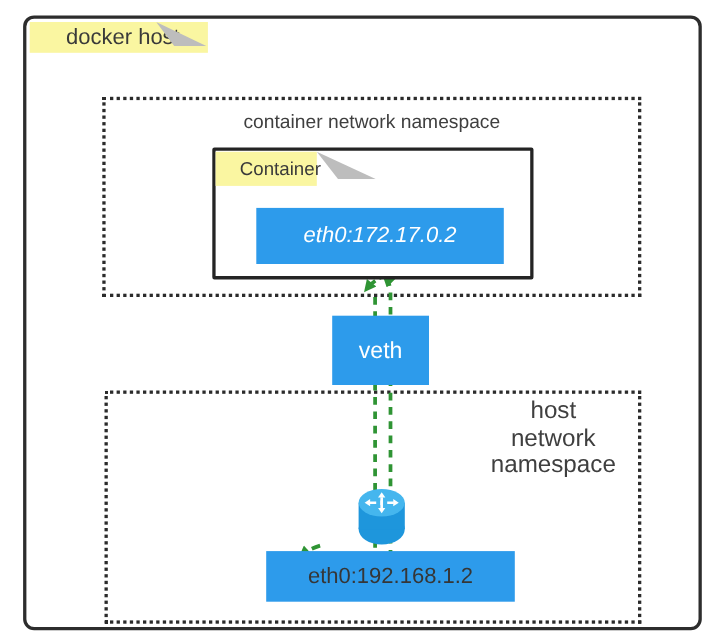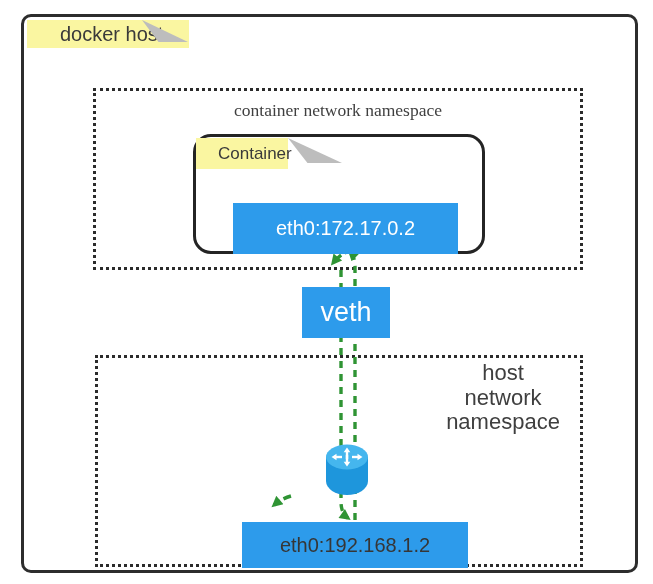--- a/index.html
+++ b/index.html
@@ -21,51 +21,51 @@
   .tag .tag-text { display:block; white-space:nowrap; }
   .fold {
     position:absolute; background:#bdbdbd;
     clip-path:polygon(0 0, 100% 100%, 36% 100%);
   }
   .tag-dockerhost { left:27px; top:20px; width:162px; height:28px; }
   .tag-dockerhost .tag-text { padding-left:33px; line-height:29px; font-size:20px; color:#3a3a3a; }
   .fold-dockerhost { left:142px; top:20px; width:46px; height:22px; }
 
   
-  .dotted-box { position:absolute; border:3px dotted #2b2b2b; background:transparent;font-family:Liberation Serif, serif; }
+  .dotted-box { position:absolute; border:3px dotted #2b2b2b; background:transparent; }
   .ns-container { left:93px; top:88px; width:490px; height:182px; }
   .ns-host { left:95px; top:355px; width:488px; height:212px; }
 
   .ns-title {
     position:absolute; left:0; right:0; top:9px; text-align:center;
     font-size:17.5px; color:#3f3f3f;
   }
   .ns-title-host {
     position:absolute; left:430px; top:361px; width:146px; text-align:center;
     font-size:22px; line-height:24.5px; color:#3f3f3f; white-space:pre-line;
   }
 
   
   .container-box {
     position:absolute; left:193px; top:134px; width:292px; height:120px;
-    border:3px solid #242424; border-radius:18px; background:#ffffff; z-index:10;
+    border:3px solid #242424; border-radius:2px; background:#ffffff; z-index:10;
   }
   .tag-container { left:0; top:1px; width:92px; height:31px; }
   .tag-container .tag-text { padding-left:22px; line-height:31px; font-size:17px; color:#3a3a3a; }
   .fold-container { left:92px; top:1px; width:54px; height:25px; }
 
   
   .blue-box {
     position:absolute; background:#2d9beb; color:#ffffff;
     display:flex; align-items:center; justify-content:center;
     font-size:20px; z-index:10;
   }
-  .eth0-top   { left:37px;  top:66px;  width:225px; height:51px; }      
-  .veth-box   { left:302px; top:287px; width:88px;  height:51px; font-size:27px; }
-  .eth0-bottom{ left:242px; top:522px; width:226px; height:46px; color:#363636; }
+  .eth0-top   { left:37px;  top:52px;  width:225px; height:51px;font-style:italic; }      
+  .veth-box   { left:302px; top:287px; width:88px;  height:63px; font-size:21px; }
+  .eth0-bottom{ left:242px; top:501px; width:226px; height:46px; color:#363636; }
 
   
   .docker0-box {
     position:absolute; left:288px; top:365px; width:114px; height:58px;
     background:#0e7478; border:3px solid #0a6266; color:#ffffff;
     display:flex; align-items:center; justify-content:center; font-size:21px; z-index:10;
   }
 
   
   .router { position:absolute; left:325px; top:444px; width:44px; height:52px; z-index:10; }

